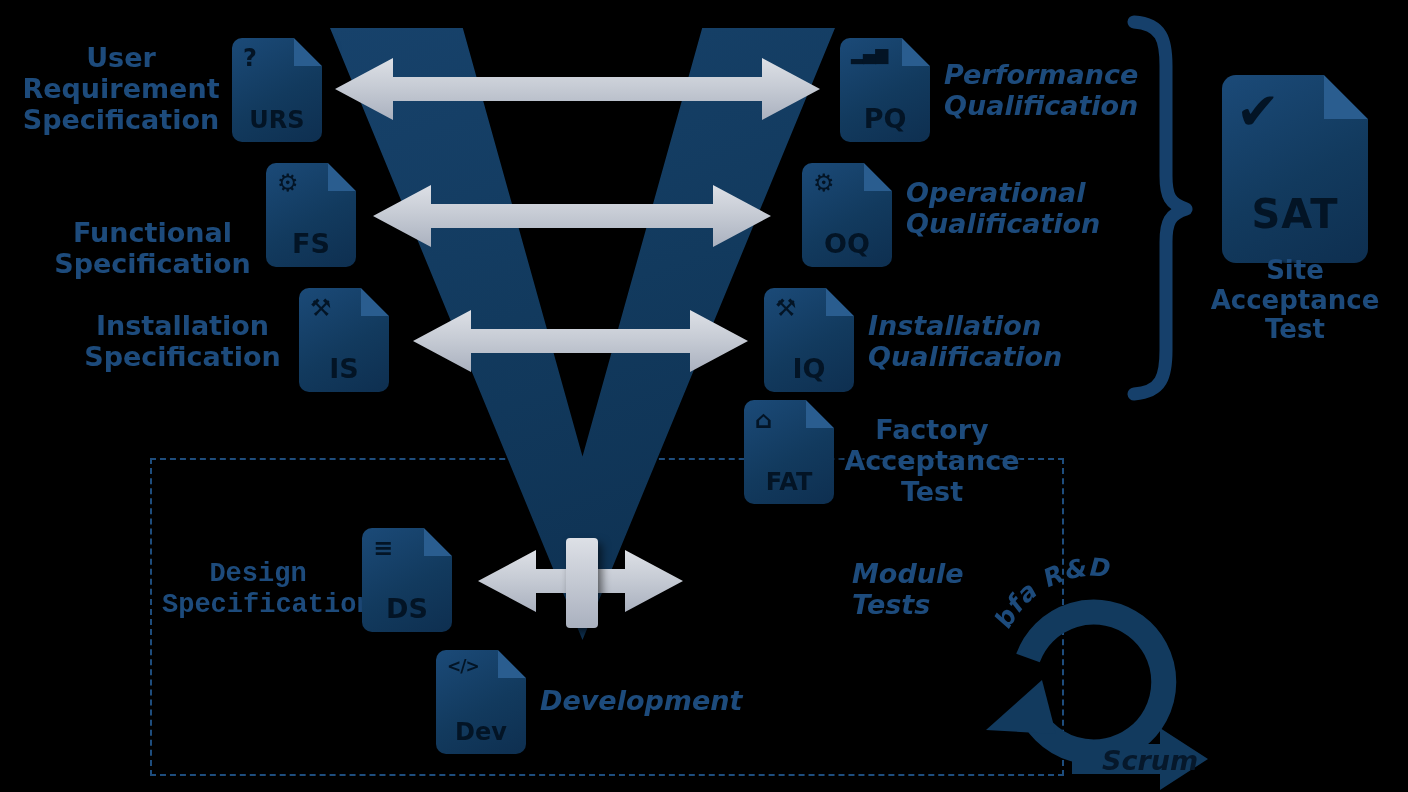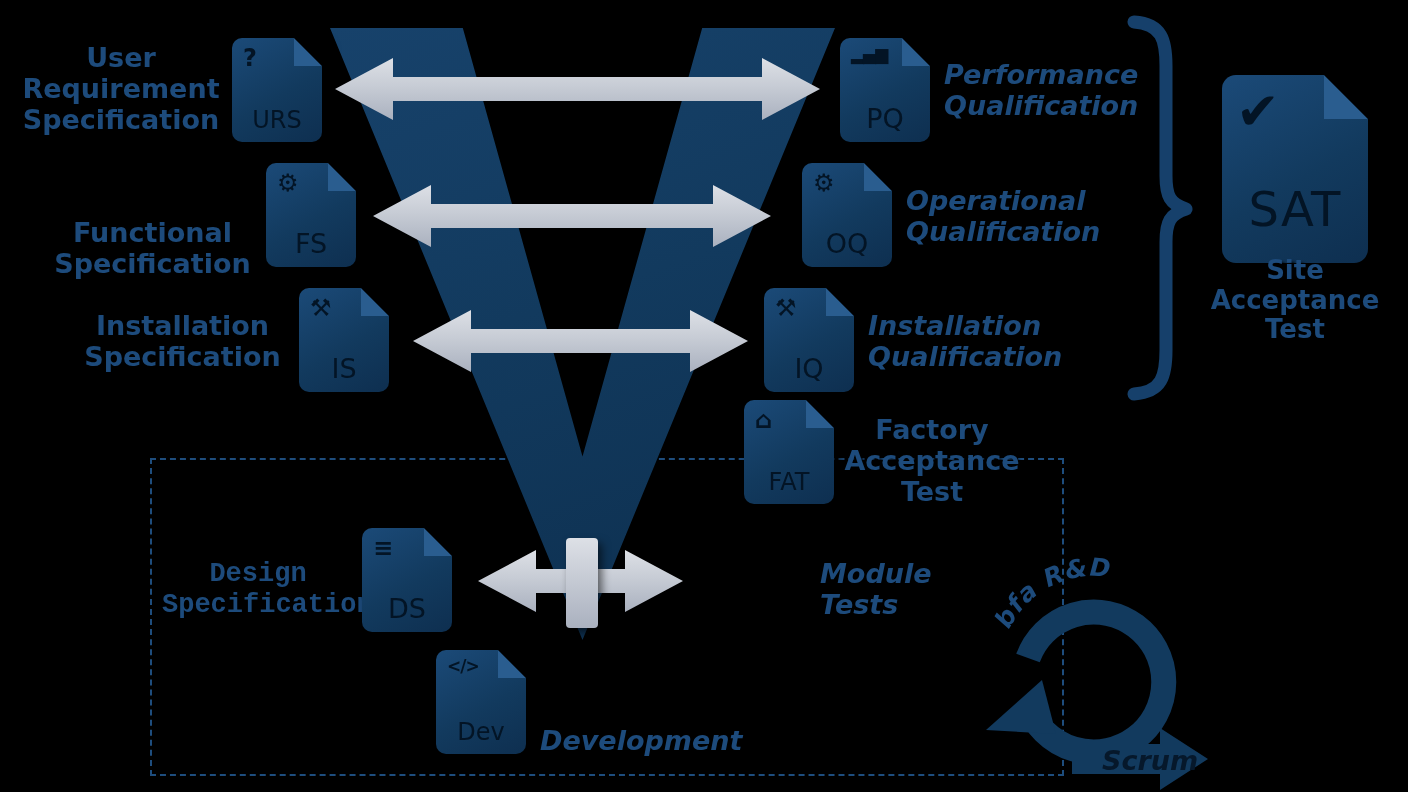--- a/index.html
+++ b/index.html
@@ -54,21 +54,21 @@
   .doc::after{ 
     content:"";position:absolute;top:0;right:0;width:28px;height:28px;
     background:#000;clip-path:polygon(0 0,100% 0,100% 100%);
   }
   .doc .glyph{
     position:absolute;top:8px;left:11px;color:#031425;
     font-weight:bold;font-size:24px;line-height:1;z-index:1;
   }
   .doc .abbr{
     position:absolute;bottom:8px;left:0;right:0;text-align:center;
-    color:#031425;font-weight:normal;font-size:27px;letter-spacing:0;z-index:1;
+    color:#031425;font-weight:bold;font-size:27px;letter-spacing:0;z-index:1;
   }
   .doc .glyph.small{font-size:17px;letter-spacing:-1px;}
   .doc .abbr.small{font-size:24px;}
 
   
   .mag{
     position:absolute;top:12px;left:14px;width:15px;height:15px;
     border:4px solid #031425;border-radius:50%;z-index:1;
   }
   .mag::after{
@@ -82,21 +82,21 @@
     line-height:1.14;white-space:pre-line;z-index:4;
     text-shadow:3px 3px 3px rgba(0,0,0,.9);
   }
   .ta-c{text-align:center;}
   .ta-l{text-align:left;font-style:italic;}
 
   
   .doc-sat{width:146px;height:188px;border-radius:14px;}
   .doc-sat::before,.doc-sat::after{width:44px;height:44px;}
   .doc-sat .glyph{font-size:52px;top:10px;left:14px;}
-  .doc-sat .abbr{font-size:48px;bottom:26px;letter-spacing:1px;}
+  .doc-sat .abbr{font-size:40px;bottom:26px;letter-spacing:1px;}
 
   svg{position:absolute;overflow:visible;z-index:4;}
 </style>
 </head>
 <body>
 
 <div class="stage">
 
   <div class="dashed-box"></div>
 
@@ -134,52 +134,52 @@
 Specification</div>
   <div class="doc" style="left:362px;top:528px;">
     <span class="glyph">≡</span>
     <span class="abbr">DS</span>
   </div>
 
   <div class="doc" style="left:436px;top:650px;">
     <span class="glyph small">&lt;/&gt;</span>
     <span class="abbr small">Dev</span>
   </div>
-  <div class="side-label ta-l" style="left:540px;top:686px;width:260px;margin-top:40px;">Development</div>
+  <div class="side-label ta-l" style="left:540px;top:686px;width:260px;">Development</div>
 
   <div class="doc" style="left:840px;top:38px;">
     <span class="glyph small">▂▄▆</span>
     <span class="abbr">PQ</span>
   </div>
   <div class="side-label ta-l" style="left:944px;top:60px;width:230px;">Performance
 Qualification</div>
 
   <div class="doc" style="left:802px;top:163px;">
     <span class="glyph">⚙</span>
     <span class="abbr">OQ</span>
   </div>
-  <div class="side-label ta-l" style="left:906px;top:186px;width:230px;">Operational
+  <div class="side-label ta-l" style="left:906px;top:178px;width:230px;">Operational
 Qualification</div>
 
   <div class="doc" style="left:764px;top:288px;">
     <span class="glyph">⚒</span>
     <span class="abbr">IQ</span>
   </div>
   <div class="side-label ta-l" style="left:868px;top:311px;width:230px;">Installation
 Qualification</div>
 
   <div class="doc" style="left:744px;top:400px;">
     <span class="glyph">⌂</span>
     <span class="abbr small">FAT</span>
   </div>
   <div class="side-label ta-c" style="left:842px;top:415px;width:180px;text-align:center;">Factory
 Acceptance
 Test</div>
 
-  <div class="side-label ta-l" style="left:820px;top:559px;width:160px;">Module
+  <div class="side-label ta-l" style="left:852px;top:559px;width:160px;">Module
 Tests</div>
 
   <svg style="left:1126px;top:16px;" width="66" height="384" viewBox="0 0 66 384">
     <path d="M 8,6 C 36,8 40,24 40,50 L 40,160 C 40,180 44,188 60,193 C 44,198 40,206 40,226 L 40,334 C 40,360 36,376 8,378" fill="none" stroke="#16406b" stroke-width="13" stroke-linecap="round" stroke-linejoin="round"></path>
   </svg>
 
   <div class="doc doc-sat" style="left:1222px;top:75px;">
     <span class="glyph">✔</span>
     <span class="abbr">SAT</span>
   </div>

